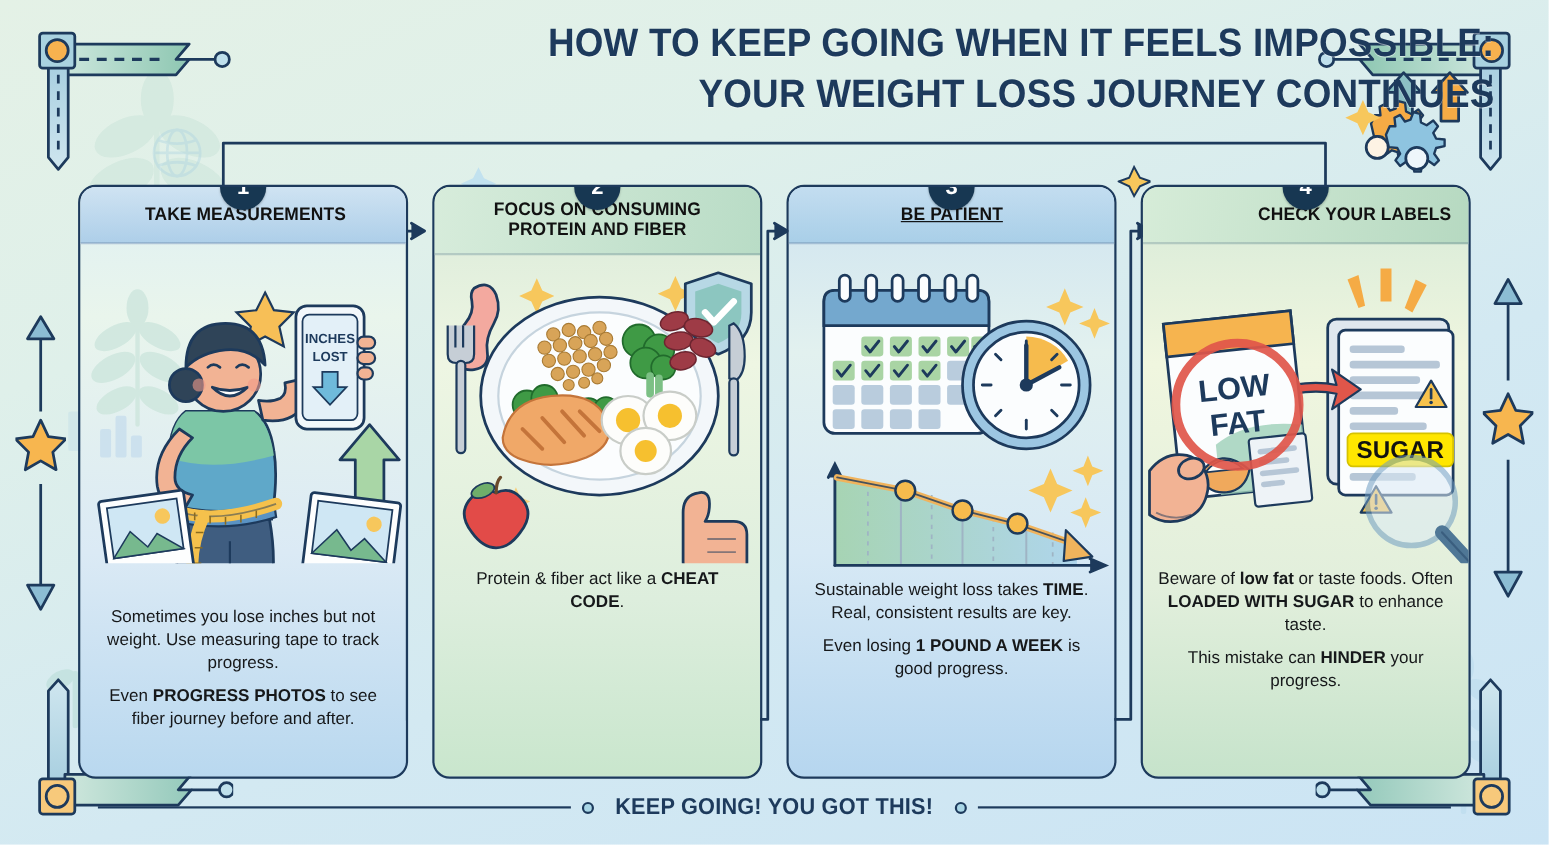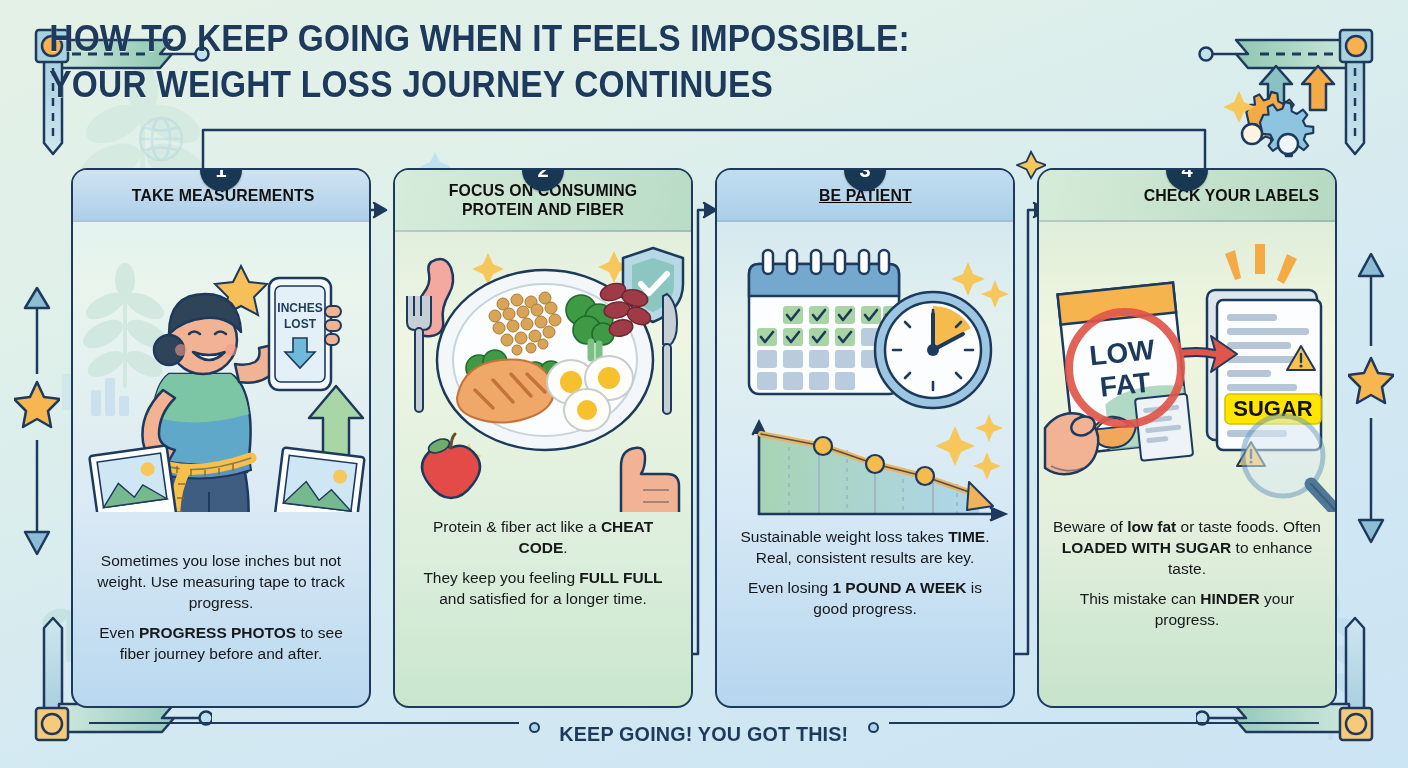--- a/index.html
+++ b/index.html
@@ -23,21 +23,21 @@
   
   .corner { position: absolute; }
   .c-tl { top: 18px; left: 22px; }
   .c-tr { top: 18px; right: 22px; }
   .c-bl { bottom: 16px; left: 22px; }
   .c-br { bottom: 16px; right: 22px; }
 
   
   .title-wrap {
     position: absolute; top: 16px; left: 0; width: 100%;
-    text-align: left; z-index: 6;
+    text-align: right; z-index: 6;
   }
   .title-line {
     color: #1d3a5c;
     font-weight: 700;
     font-size: 36px;
     letter-spacing: .2px;
     line-height: 46px;
     transform: scaleX(.93);
     text-shadow: 0 1px 0 rgba(255,255,255,.5);
   }
@@ -107,21 +107,21 @@
   }
   .body-text p { margin-bottom: 9px; }
   .body-text b { font-weight: 700; }
 
   
   .side-orn { position: absolute; z-index: 3; }
 
   
   .footer {
     position: absolute; bottom: 22px; left: 0; width: 100%;
-    display: flex; align-items: flex-start; justify-content: center;
+    display: flex; align-items: center; justify-content: center;
     gap: 10px; z-index: 7;
   }
   .footer-text {
     color: #1d3a5c; font-weight: 700; font-size: 21px;
     letter-spacing: .2px; transform: scaleX(.94);
     white-space: nowrap;
   }
   .f-line { height: 2px; background: #1d3a5c; }
   .f-dot {
     width: 11px; height: 11px; border-radius: 50%;
@@ -554,21 +554,20 @@
           </g>
 
           <g>
             <path d="M226 278 v-44 q0 -16 14 -18 q10 -2 10 10 q0 10 -4 16 h26 q12 0 12 12 v26 q0 12 -14 12 h-32 q-12 0 -12 -14 z" fill="#f2b394" stroke="#1d3a5c" stroke-width="2.5" stroke-linejoin="round"></path>
             <path d="M248 258 h26 M248 270 h26" stroke="#1d3a5c" stroke-width="1.6" opacity=".5"></path>
           </g>
         </svg>
       </div>
       <div class="body-text">
           <p><span>Protein &amp; fiber act like a </span><b>CHEAT CODE</b><span>.</span></p>
-          <p><span>They keep you feeling </span><b>FULL FULL</b><span> and satisfied for a longer time.</span></p>
         </div>
     </div>
 
     <div class="card c3">
       <div class="badge">3</div>
       <div class="card-header">
         <span class="card-title">BE PATIENT</span>
       </div>
       <div class="art">
         <svg width="300" height="300" viewBox="0 0 300 300">

